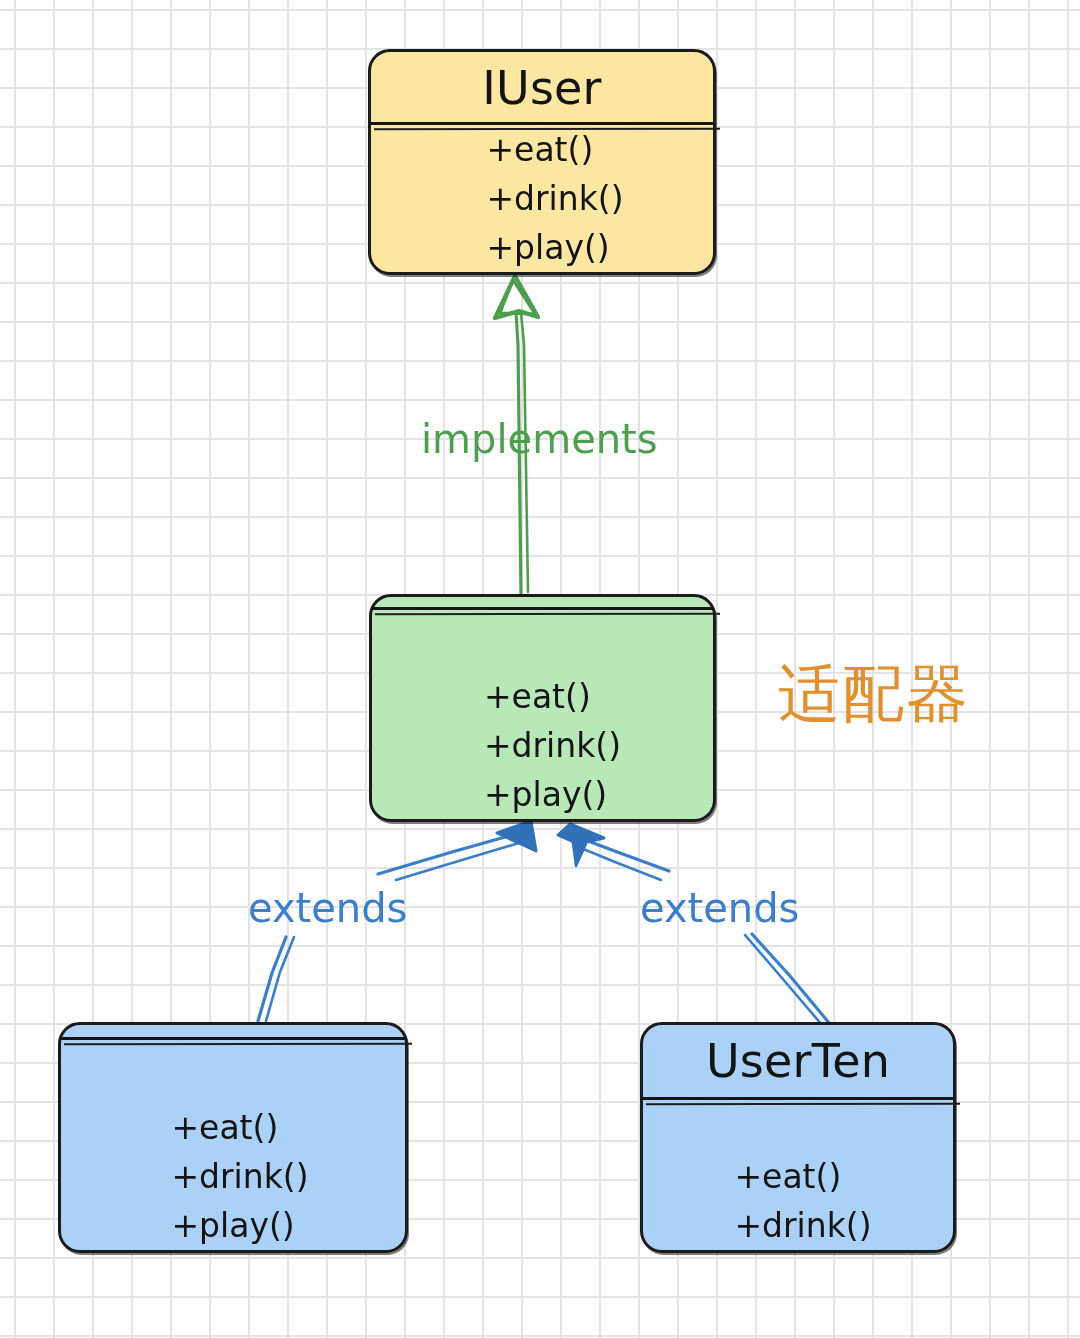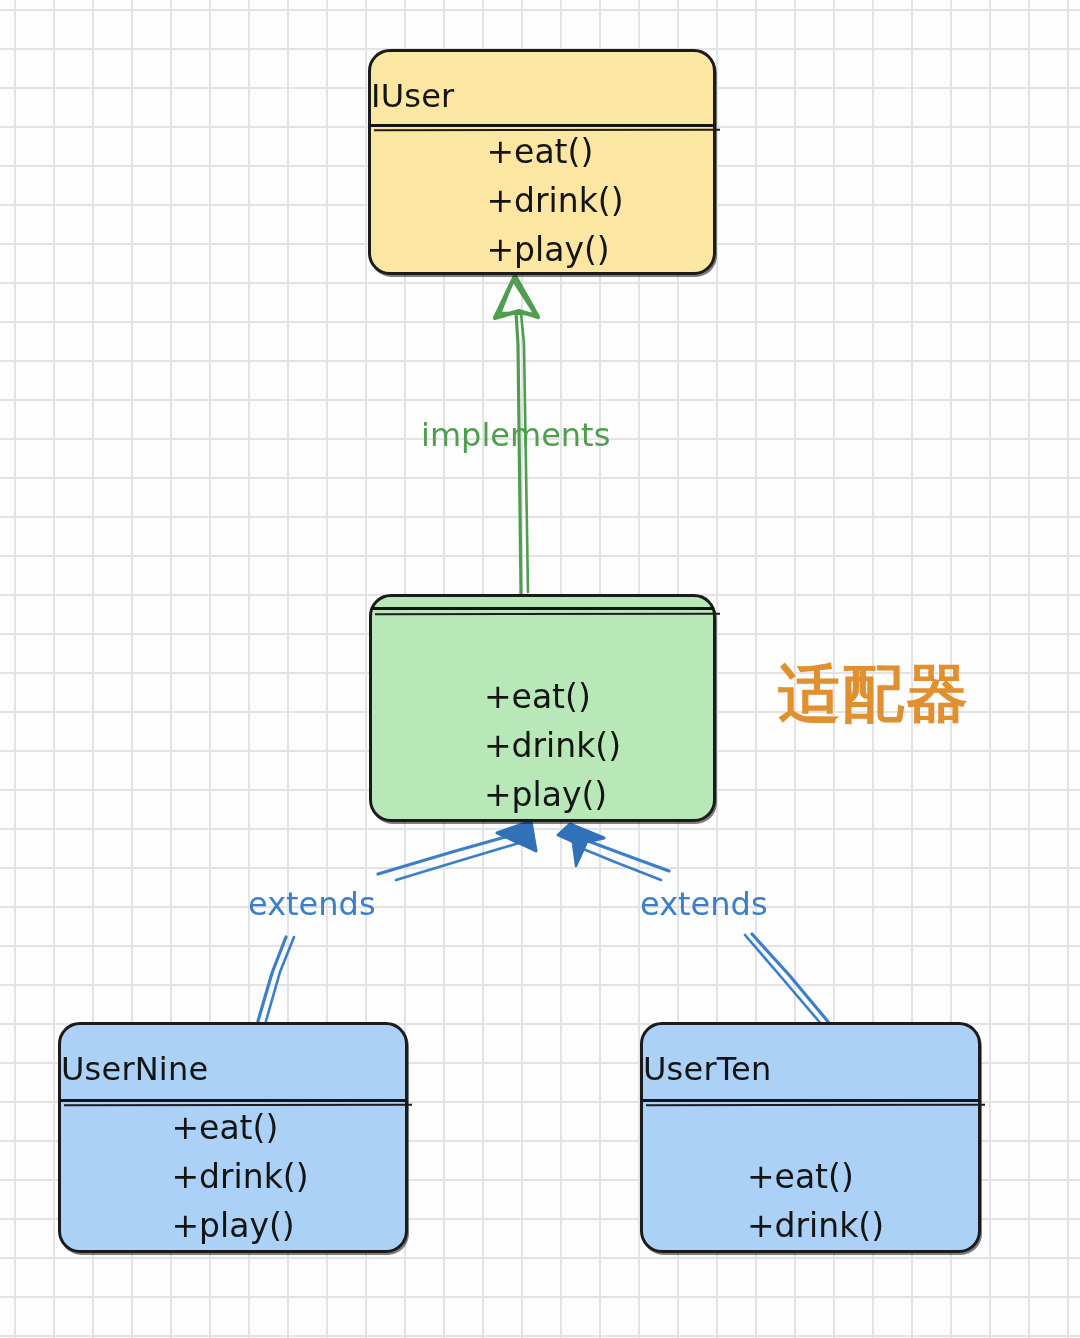--- a/index.html
+++ b/index.html
@@ -32,26 +32,26 @@
     position: absolute;
     box-sizing: border-box;
     border: 3.4px solid #1b1b1b;
     border-radius: 22px;
     z-index: 3;
     display: flex;
     flex-direction: column;
     box-shadow: 1.5px 2.5px 0 -0.5px rgba(20,20,20,0.55);
   }
   .uml-title {
-    text-align: left;
-    font-size: 32px;
+    text-align: center;
+    font-size: 46px;
     line-height: 1.05;
     color: #141414;
     letter-spacing: 0.2px;
-    padding-top: 28px;
+    padding-top: 12px;
   }
   .uml-divider {
     height: 0;
     border-top: 3px solid #151515;
     position: relative;
     margin: 0 -1px;
   }
   .uml-divider::after {
     content: "";
     position: absolute;
@@ -94,30 +94,30 @@
   #box-useradapter .uml-methods-inner { padding-left: 20px; }
 
   #box-usernine {
     left: 58px; top: 1022px; width: 350px; height: 231px;
     background: #abd2f6;
   }
   #box-usernine .uml-divider { margin-top: 12px; }
   #box-usernine .uml-methods-inner { padding-left: 14px; }
 
   #box-userten {
-    left: 640px; top: 1022px; width: 341px; height: 231px;
+    left: 640px; top: 1022px; width: 316px; height: 231px;
     background: #abd2f6;
   }
   #box-userten .uml-divider { margin-top: 12px; }
   #box-userten .uml-methods-inner { padding-left: 10px; padding-top: 18px; }
 
   .edge-label {
     position: absolute;
     z-index: 4;
-    font-size: 32px;
+    font-size: 40px;
     line-height: 1;
     white-space: nowrap;
   }
   #label-implements {
     left: 421px; top: 419px;
     color: #4f9e50;
   }
   #label-extends-left {
     left: 248px; top: 888px;
     color: #3b7ec9;
@@ -125,21 +125,21 @@
   #label-extends-right {
     left: 640px; top: 888px;
     color: #3b7ec9;
   }
   #annotation-adapter {
     position: absolute;
     left: 778px; top: 663px;
     z-index: 4;
     font-size: 62px;
     line-height: 1;
-    font-weight: 700;
+    font-weight: 400;
     color: #e0902f;
     letter-spacing: 2px;
   }
 </style>
 </head>
 <body>
 
 <div id="canvas">
 
   <svg id="edges" viewBox="0 0 1080 1338">
@@ -186,21 +186,20 @@
     <div class="uml-methods">
       <div class="uml-methods-inner">
         <div class="uml-method">+eat()</div>
         <div class="uml-method">+drink()</div>
         <div class="uml-method">+play()</div>
       </div>
     </div>
   </div>
 
   <div class="uml-class" id="box-usernine">
-    <div class="uml-title">UserNine</div>
     <div class="uml-divider"></div>
     <div class="uml-methods">
       <div class="uml-methods-inner">
         <div class="uml-method">+eat()</div>
         <div class="uml-method">+drink()</div>
         <div class="uml-method">+play()</div>
       </div>
     </div>
   </div>
 

